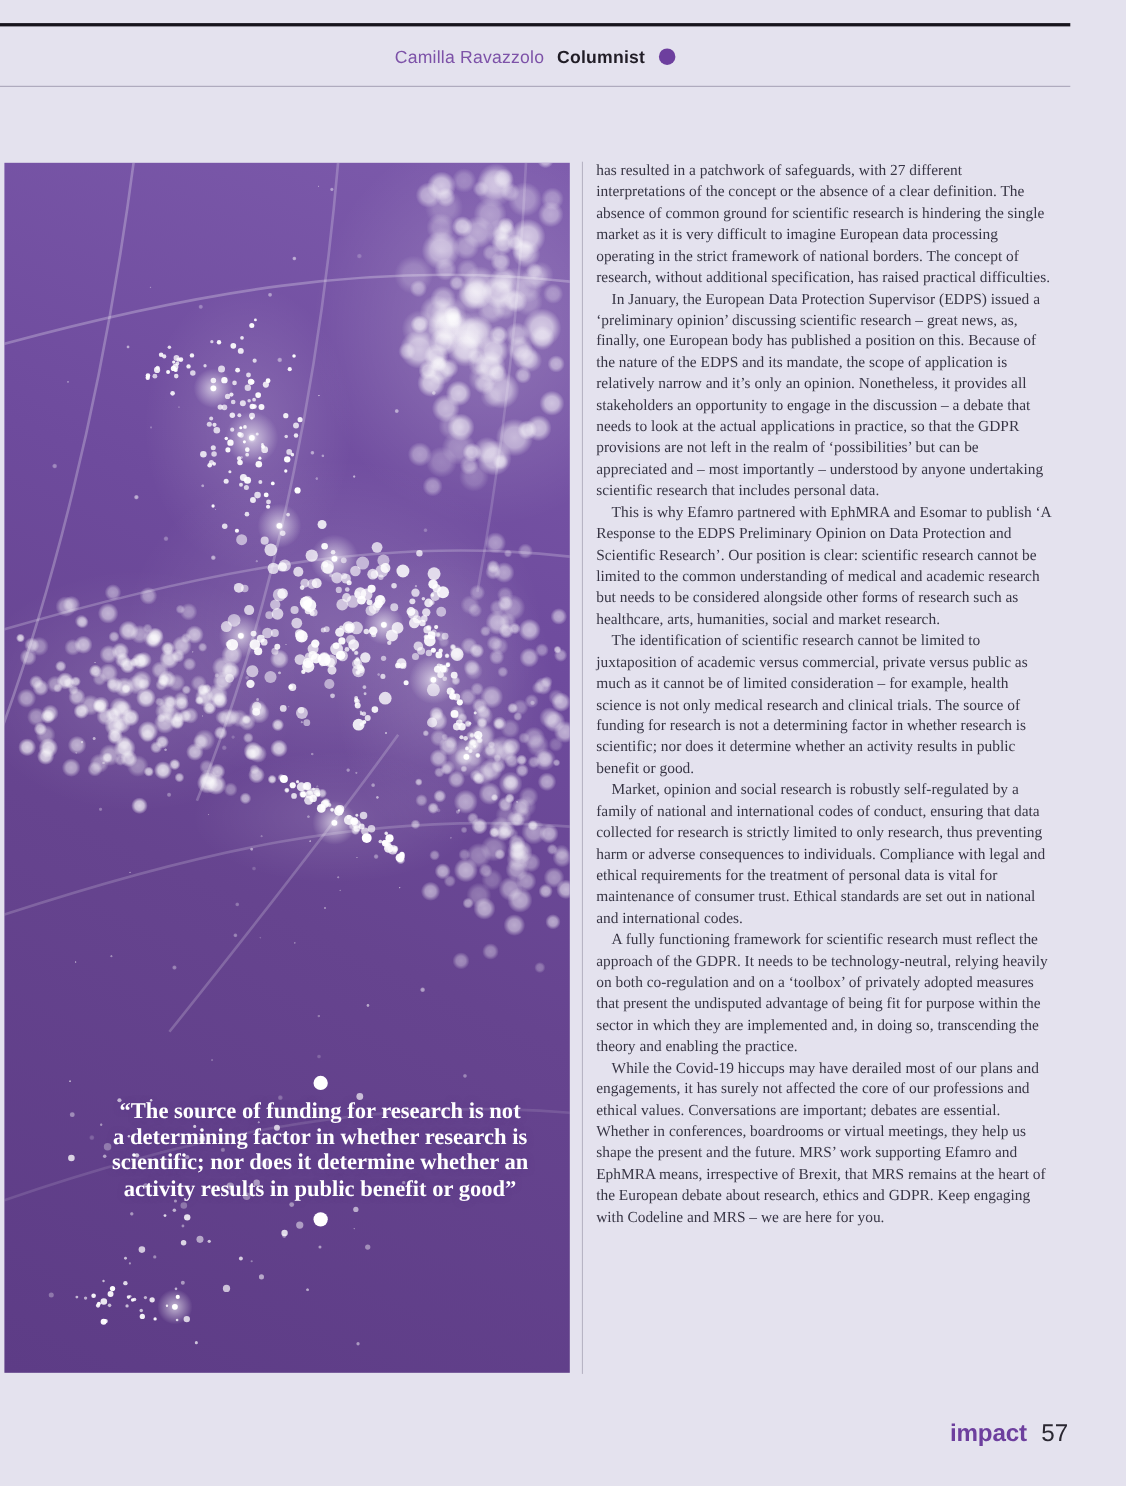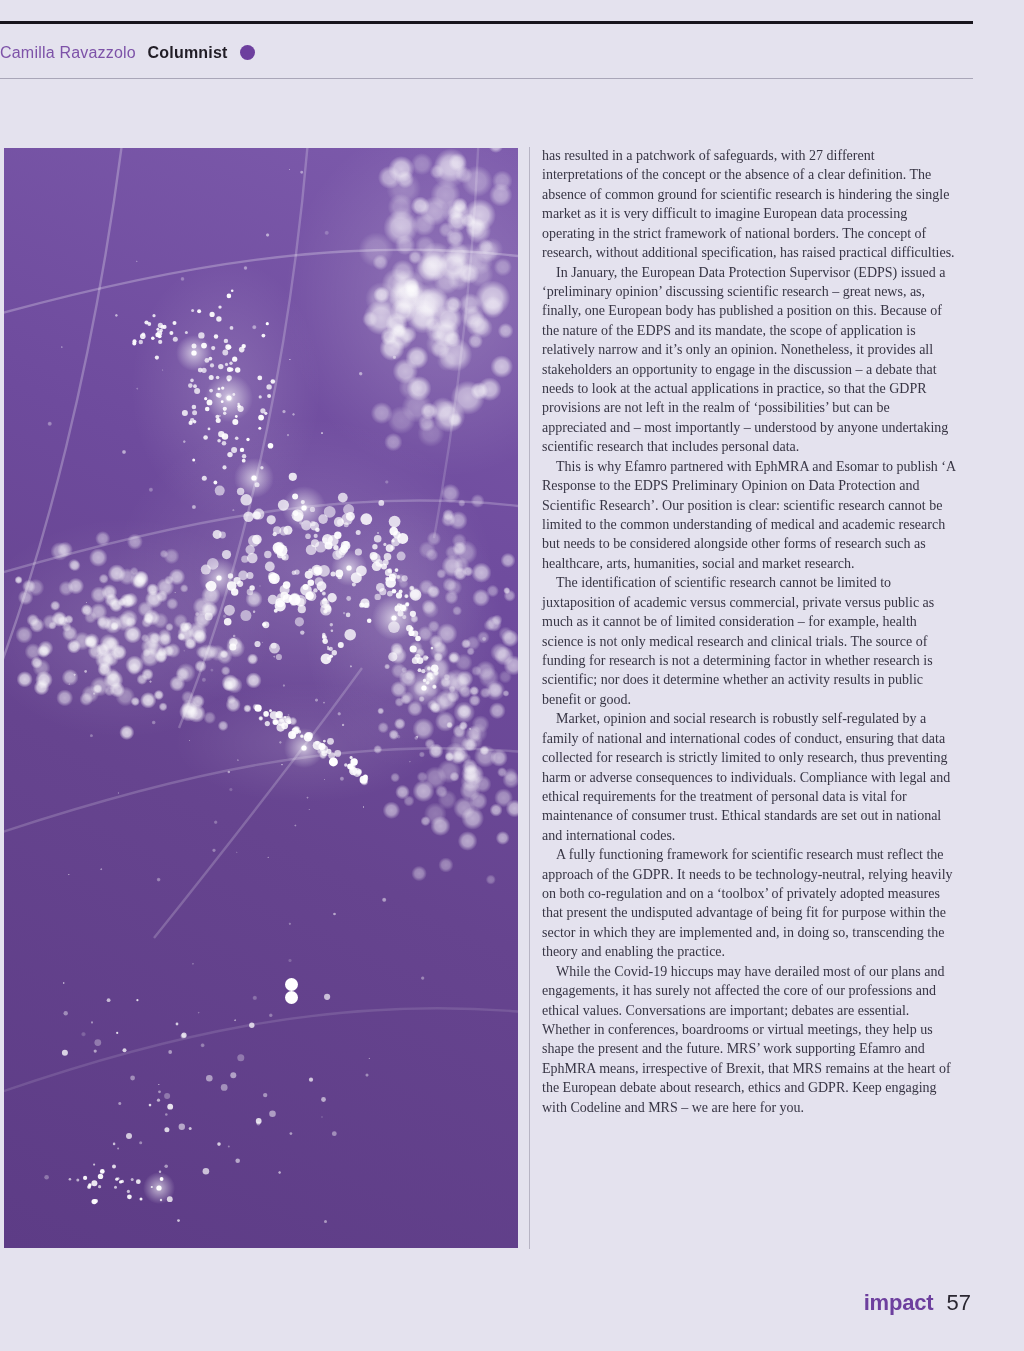--- a/index.html
+++ b/index.html
@@ -5,21 +5,21 @@
   html,body{margin:0;padding:0;}
   body{
     width:1024px;height:1351px;position:relative;overflow:hidden;
     background:#e4e2ee;
     font-family:"Liberation Serif", serif;
   }
   
   .top-rule{position:absolute;top:21px;left:0;width:973px;height:3px;background:#17141c;}
   .header-row{
     position:absolute;top:41px;left:0;width:973px;height:24px;
-    text-align:left;font-family:"Liberation Sans", sans-serif;
+    text-align:center;font-family:"Liberation Sans", sans-serif;
     font-size:16px;letter-spacing:.2px;line-height:24px;white-space:nowrap;
   }
   .author-name{color:#7d52a8;}
   .author-role{color:#211d26;font-weight:700;margin-left:7px;}
   .header-dot{
     display:inline-block;width:15px;height:15px;border-radius:50%;
     background:#6d3f9e;margin-left:8px;vertical-align:-2px;
   }
   .header-rule{position:absolute;top:78px;left:0;width:973px;height:1px;background:#a9a6b8;}
 
@@ -1183,20 +1183,24 @@
         <circle cx="420.0" cy="540.0" r="2.6" fill="#ffffff" opacity="1.00"></circle>
         <circle cx="300" cy="600" r="20" fill="url(#glow)" opacity="0.9"></circle>
         <circle cx="300.0" cy="600.0" r="2.6" fill="#ffffff" opacity="1.00"></circle>
         <circle cx="155" cy="1040" r="16" fill="url(#glow)" opacity="0.9"></circle>
         <circle cx="155.0" cy="1040.0" r="2.6" fill="#ffffff" opacity="1.00"></circle>
       </g>
   </svg>
 
   <div class="quote-block">
     <span class="quote-dot"></span>
+    <div class="quote-text">“The source of funding for research is not
+a determining factor in whether research is
+scientific; nor does it determine whether an
+activity results in public benefit or good”</div>
     <span class="quote-dot"></span>
   </div>
 </div>
 
 <div class="col-rule"></div>
 
 <div class="article">
   <p class="first">has resulted in a patchwork of safeguards, with 27 different interpretations of the concept or the absence of a clear definition. The absence of common ground for scientific research is hindering the single market as it is very difficult to imagine European data processing operating in the strict framework of national borders. The concept of research, without additional specification, has raised practical difficulties.</p>
   <p>In January, the European Data Protection Supervisor (EDPS) issued a ‘preliminary opinion’ discussing scientific research – great news, as, finally, one European body has published a position on this. Because of the nature of the EDPS and its mandate, the scope of application is relatively narrow and it’s only an opinion. Nonetheless, it provides all stakeholders an opportunity to engage in the discussion – a debate that needs to look at the actual applications in practice, so that the GDPR provisions are not left in the realm of ‘possibilities’ but can be appreciated and – most importantly – understood by anyone undertaking scientific research that includes personal data.</p>
   <p>This is why Efamro partnered with EphMRA and Esomar to publish ‘A Response to the EDPS Preliminary Opinion on Data Protection and Scientific Research’. Our position is clear: scientific research cannot be limited to the common understanding of medical and academic research but needs to be considered alongside other forms of research such as healthcare, arts, humanities, social and market research.</p>

